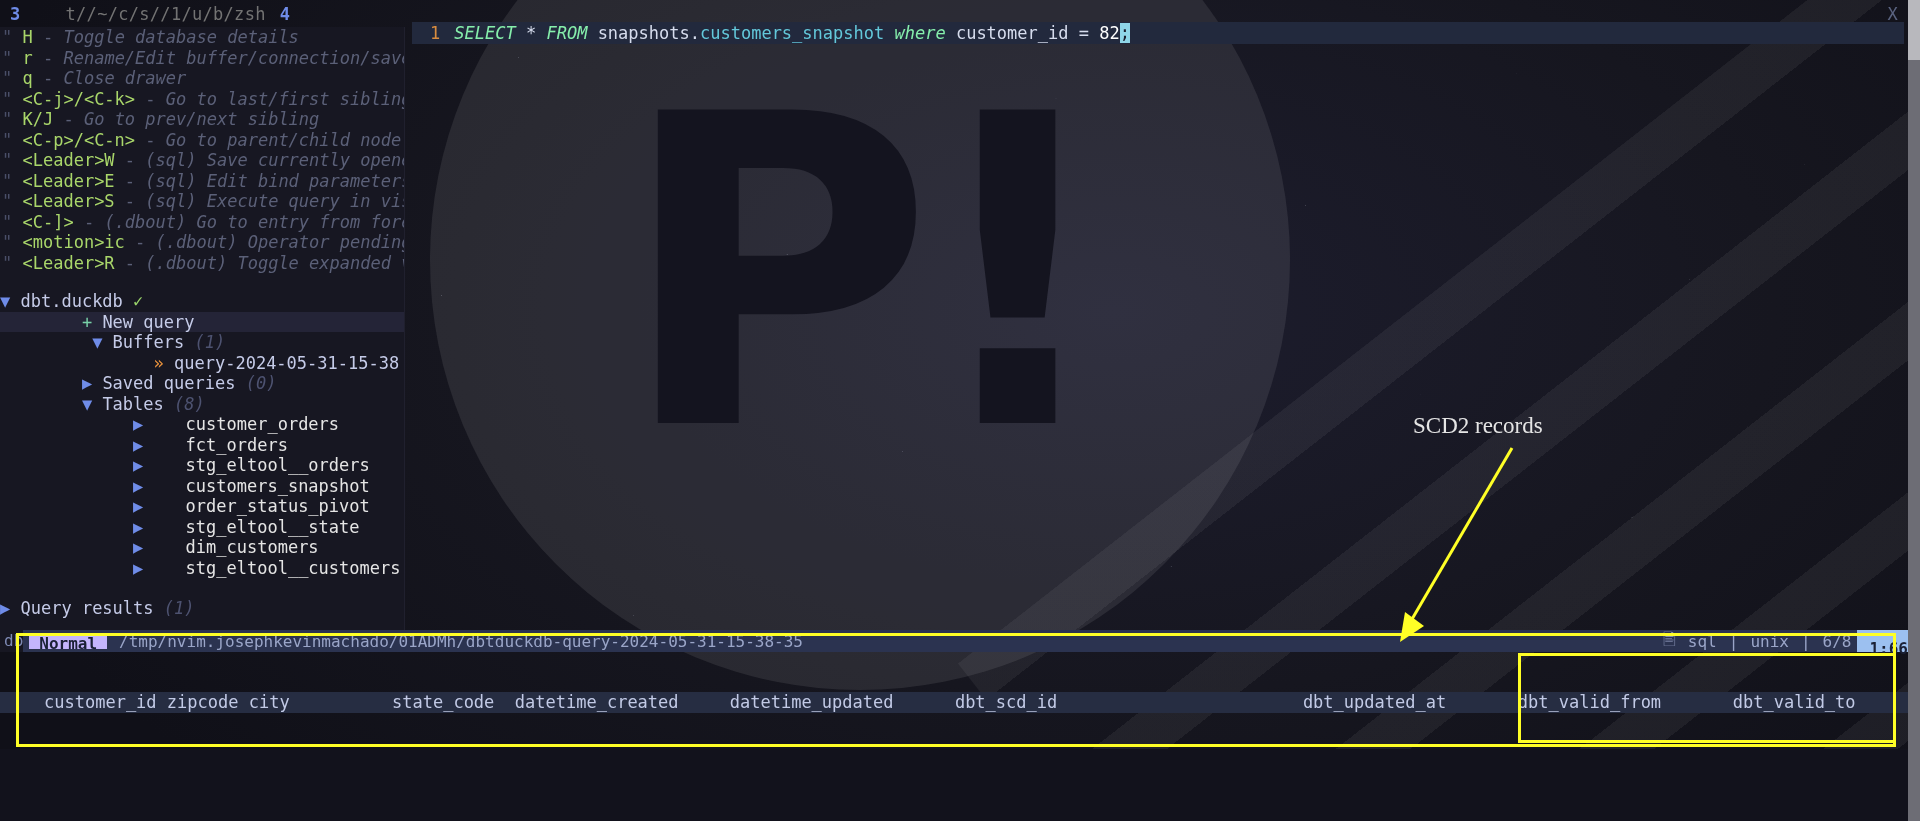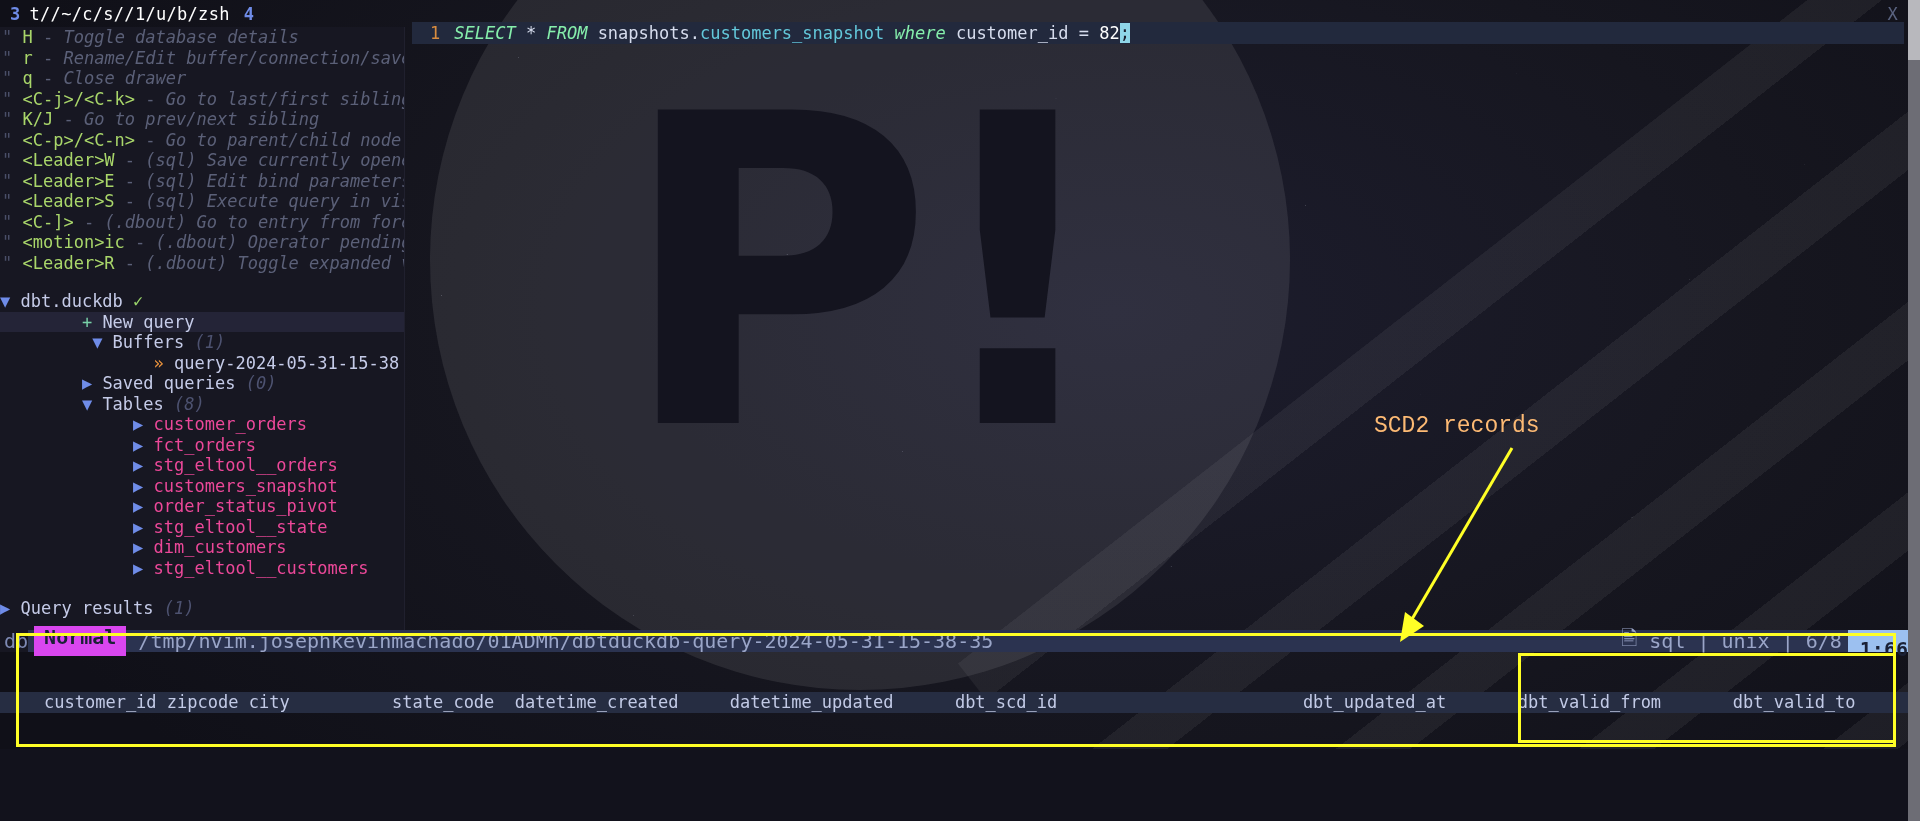--- a/index.html
+++ b/index.html
@@ -78,21 +78,21 @@
     transform: translateY(14px);
   }
 
   
   .tabline {
     position: absolute; left: 0; top: 0; width: 1920px; height: 27px;
     display: flex; align-items: center;
     font-size: 17px; letter-spacing: .3px;
   }
   .tabline .tab-num { color: #6f8ce8; font-weight: bold; padding-left: 10px; }
-  .tabline .tab-path { color: #ffffff; padding-left: 9px; }
+  .tabline .tab-path { color: #737373; padding-left: 9px; margin-left: 36px; }
   .tabline .tab-num2 { color: #6f8ce8; font-weight: bold; padding-left: 14px; }
   .tabline .tab-close { position: absolute; right: 22px; color: #5a6380; font-size: 17px; }
 
   
   .drawer {
     position: absolute; left: 0; top: 27px;
     width: 405px; height: 603px;
     background: #171722;
     border-right: 1px solid #20202e;
     overflow: hidden;
@@ -109,21 +109,21 @@
   .tree-row {
     white-space: pre; display: block; height: 20.5px; line-height: 20.5px;
   }
   .tree-row.sel { background: #242437; }
   .caret-open { color: #6f8ce8; }
   .plus { color: #79d1a8; }
   .chev { color: #e8913c; }
   .node { color: #c5cbe8; }
   .count { color: #4d5270; font-style: italic; }
   .ok { color: #9ad46a; }
-  .tbl { color: #ec4899; }
+  .tbl { color: #e5e5e5; margin-left: 32px; }
   .arrow-r { color: #6f8ce8; }
 
   .qres {
     position: absolute; left: 0; top: 598px;
     white-space: pre; font-size: 17px;
   }
 
   
   .editor-line {
     position: absolute; left: 412px; top: 22px;
@@ -138,26 +138,26 @@
   .ident { color: #d6dced; }
   .tblref { color: #63c8da; }
   .num { color: #ffffff; }
   .cursor { background: #8fd6e8; color: #1a1f2e; }
 
   
   .statusline {
     position: absolute; left: 0; top: 630px; width: 1920px; height: 22px;
     background: #2b3350;
     display: flex; align-items: center;
-    font-size: 20px; white-space: pre;
+    font-size: 16px; white-space: pre;
   }
   .st-db { color: #7e8ab4; padding-left: 4px; background: #171722; height: 22px; line-height: 22px;}
   .st-mode {
-    background: #d946ef; color: #1b2136; font-weight: bold;
-    padding: 0 10px; height: 30px; line-height: 22px; margin-left: 6px;
+    background: #c4b5fd; color: #1b2136; font-weight: bold;
+    padding: 0 10px; height: 16px; line-height: 22px; margin-left: 6px;
   }
   .st-path { color: #9aa5c8; padding-left: 12px; text-align: center; }
   .st-right { margin-left: auto; display: flex; align-items: center; height: 22px; }
   .st-ft { color: #9aa5c8; padding: 0 6px; }
   .st-pos {
     background: #9cc0f0; color: #1b2136; font-weight: bold;
     padding: 8px 12px; height: 22px; line-height: 22px;
   }
 
   
@@ -172,23 +172,23 @@
   .res-gut.cur { color: #e8913c; }
 
   
   .hl-box {
     position: absolute; border: 3px solid #ffff26; pointer-events: none;
   }
   #box-results { left: 16px; top: 633px; width: 1880px; height: 114px; }
   #box-valid  { left: 1518px; top: 653px; width: 378px; height: 90px; }
 
   .annot {
-    position: absolute; left: 1374px; top: 413px;
-    color: #fdba74; font-size: 23px;
-    font-family: Liberation Mono, monospace;
+    position: absolute; left: 1413px; top: 413px;
+    color: #e5e5e5; font-size: 23px;
+    font-family: Liberation Serif, serif;
   }
   .annot-arrow { position: absolute; left: 1380px; top: 430px; width: 200px; height: 230px; }
 
   
   .scrollbar-track {
     position: absolute; right: 0; top: 0; width: 12px; height: 821px;
     background: #6d6d75;
   }
   .scrollbar-thumb {
     position: absolute; right: 0; top: 0; width: 12px; height: 60px;

